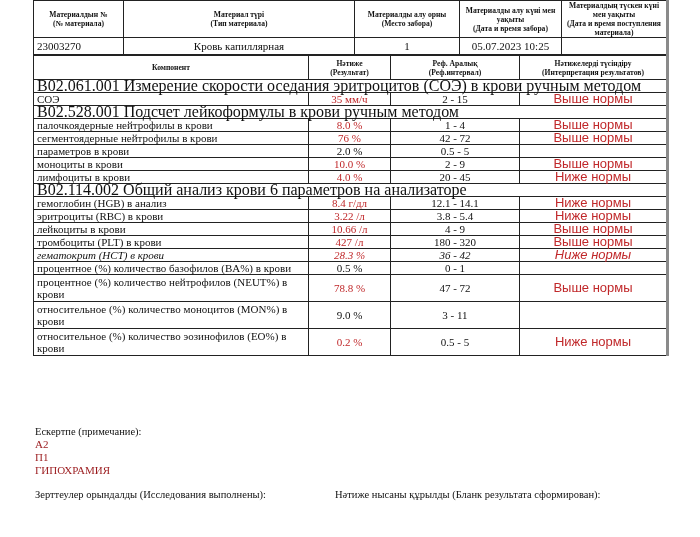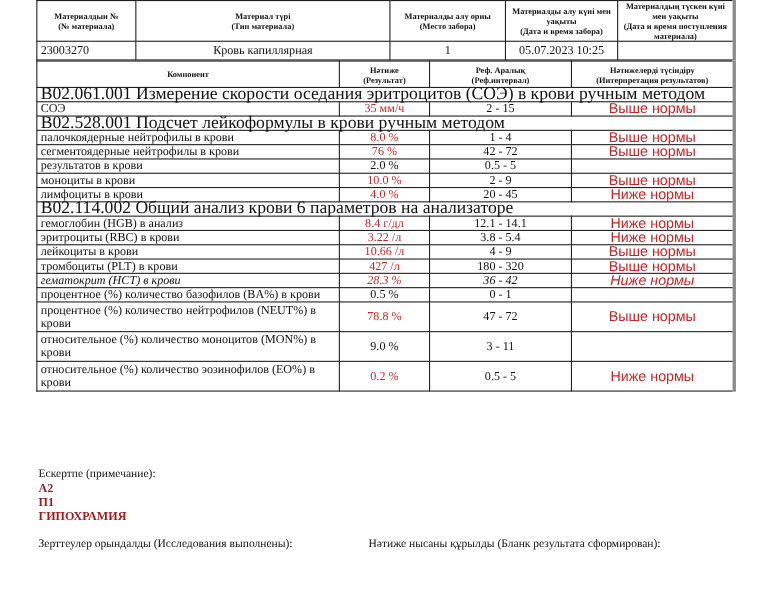--- a/index.html
+++ b/index.html
@@ -9,21 +9,21 @@
   table { border-collapse:collapse; width:634px; table-layout:fixed; }
   td, th { border:1.2px solid #222; padding:0 3px; font-size:11px; line-height:12px; }
   .hdr th { font-weight:bold; font-size:7.6px; line-height:9px; text-align:center; vertical-align:middle; }
   .outer { border-right:3px solid #8a8a8a; }
   .c { text-align:center; }
   .red { color:#c0282a; }
   .interp { font-family:"Liberation Sans", sans-serif; font-size:13px; text-align:center; }
   .interp.red { color:#c0282a; }
   .sect td { font-size:16px; }
   .notes { position:absolute; left:35px; top:425px; font-size:10.5px; line-height:13px; }
-  .notes .flag { color:#9b1b1e; font-weight:bold; font-size:11px; line-height:13px; }
+  .notes .flag { color:#9b1b1e; font-weight:normal; font-size:11px; line-height:13px; }
   .sig { position:absolute; top:489px; font-size:10.5px;text-align:right; }
 </style>
 </head>
 <body>
 
 <div class="wrap">
   <table class="outer">
     <colgroup>
       <col style="width:90px">
         <col style="width:231px">
@@ -83,21 +83,21 @@
           <td class="c">1 - 4</td>
           <td class="interp red">Выше нормы</td>
         </tr>
         <tr style="height: 13px;">
           <td>сегментоядерные нейтрофилы в крови</td>
           <td class="c red">76 %</td>
           <td class="c">42 - 72</td>
           <td class="interp red">Выше нормы</td>
         </tr>
         <tr style="height: 13px;">
-          <td>результатов в крови</td>
+          <td>параметров в крови</td>
           <td class="c">2.0 %</td>
           <td class="c">0.5 - 5</td>
           <td class="interp"></td>
         </tr>
         <tr style="height: 13px;">
           <td>моноциты в крови</td>
           <td class="c red">10.0 %</td>
           <td class="c">2 - 9</td>
           <td class="interp red">Выше нормы</td>
         </tr>

